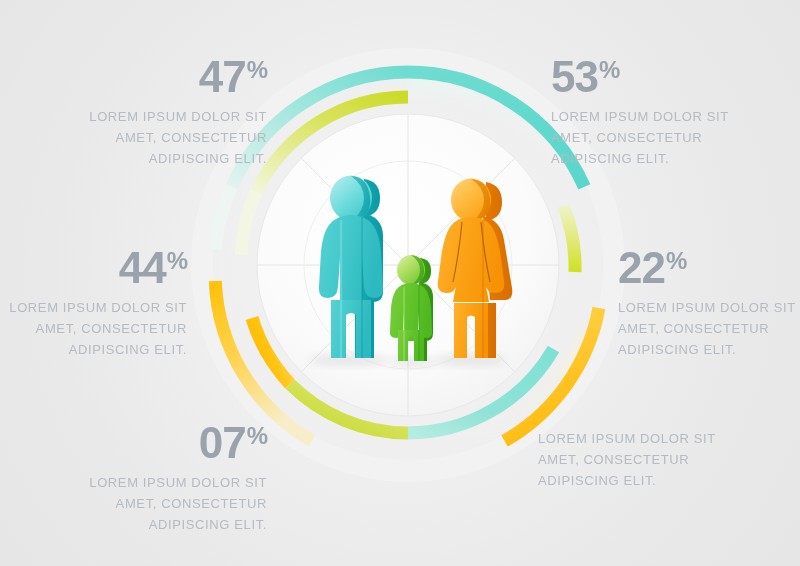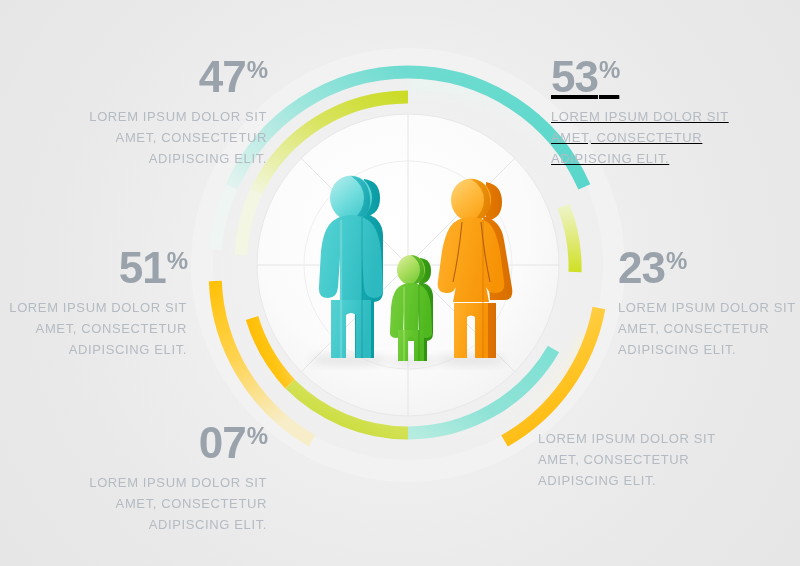--- a/index.html
+++ b/index.html
@@ -28,21 +28,21 @@
   .stat .num .pct{font-size:24px;font-weight:bold;vertical-align:14px;margin-left:1px;}
   .stat .desc{
     display:block;margin-top:7px;
     font-size:13px;letter-spacing:.62px;line-height:1.62;
     color:#b4bbc2;text-transform:uppercase;
   }
   .stat.left{text-align:right;}
   .stat.right{text-align:left;}
 
   .s47{left:57px;top:55px;}
-  .s53{left:551px;top:55px;text-decoration:underline;}
+  .s53{left:551px;top:55px;}
   .s39{left:-23px;top:246px;}
   .s26{left:618px;top:246px;}
   .s08{left:57px;top:421px;}
   .s12{left:538px;top:421px;}
 
   
   #figures{position:absolute;left:0;top:0;width:800px;height:566px;}
 </style>
 </head>
 <body>
@@ -315,26 +315,26 @@
     <span class="num"><span>47</span><span class="pct">%</span></span>
     <span class="desc">LOREM IPSUM DOLOR SIT AMET, CONSECTETUR ADIPISCING ELIT.</span>
   </div>
 
   <div class="stat right s53">
     <span class="num"><span>53</span><span class="pct">%</span></span>
     <span class="desc">LOREM IPSUM DOLOR SIT AMET, CONSECTETUR ADIPISCING ELIT.</span>
   </div>
 
   <div class="stat left s39">
-    <span class="num"><span>51</span><span class="pct">%</span></span>
+    <span class="num"><span>44</span><span class="pct">%</span></span>
     <span class="desc">LOREM IPSUM DOLOR SIT AMET, CONSECTETUR ADIPISCING ELIT.</span>
   </div>
 
   <div class="stat right s26">
-    <span class="num"><span>23</span><span class="pct">%</span></span>
+    <span class="num"><span>22</span><span class="pct">%</span></span>
     <span class="desc">LOREM IPSUM DOLOR SIT AMET, CONSECTETUR ADIPISCING ELIT.</span>
   </div>
 
   <div class="stat left s08">
     <span class="num"><span>07</span><span class="pct">%</span></span>
     <span class="desc">LOREM IPSUM DOLOR SIT AMET, CONSECTETUR ADIPISCING ELIT.</span>
   </div>
 
   <div class="stat right s12">
     <span class="desc">LOREM IPSUM DOLOR SIT AMET, CONSECTETUR ADIPISCING ELIT.</span>

